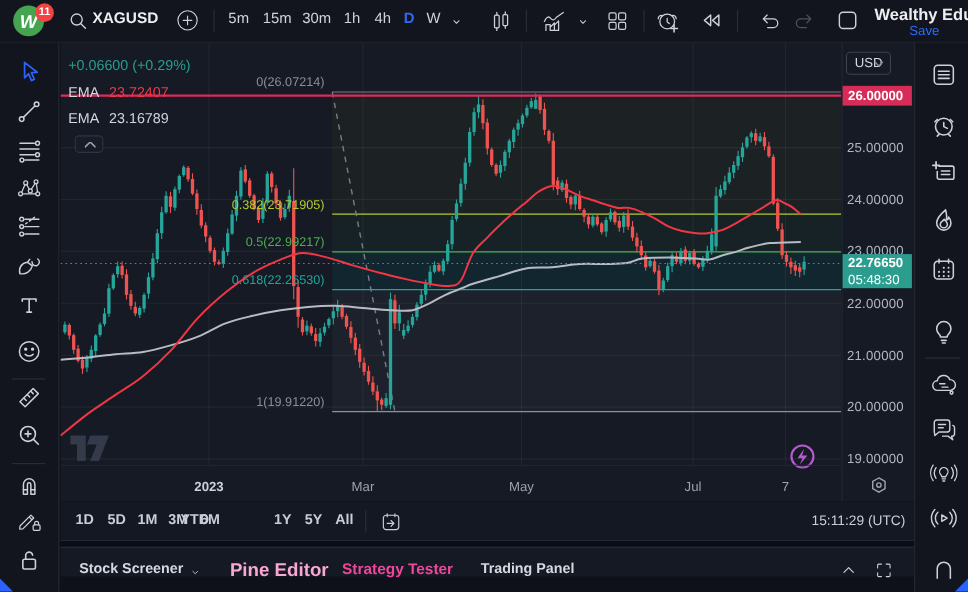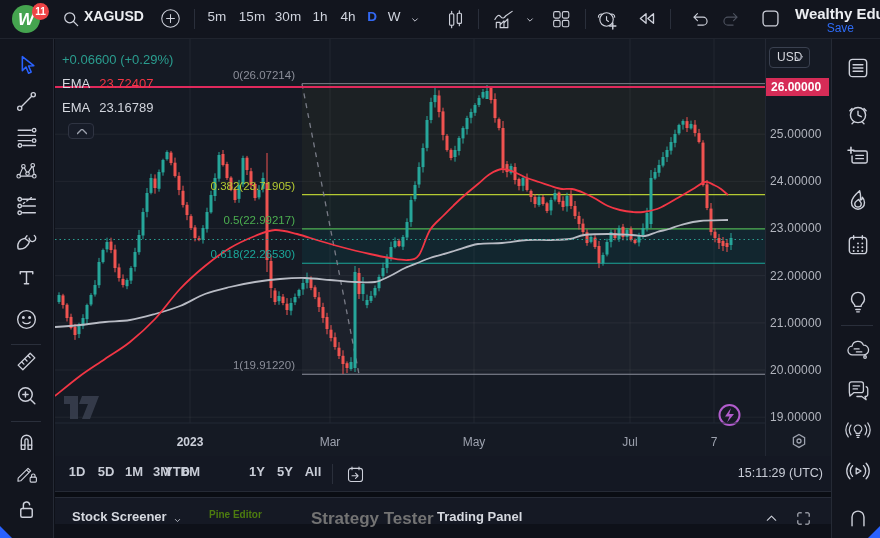--- a/index.html
+++ b/index.html
@@ -406,20 +406,21 @@
     <div class="pl" style="top:324px">20.00000</div>
     <div class="pl" style="top:277px">21.00000</div>
     <div class="pl" style="top:230px">22.00000</div>
     <div class="pl" style="top:182px">23.00000</div>
     <div class="pl" style="top:135px">24.00000</div>
     <div class="pl" style="top:88px">25.00000</div>
     <div style="position:absolute;left:3px;top:8px;width:41px;height:21px;border:1px solid #3a4150;border-radius:4px;color:#d8dae0;font-size:12px;line-height:19px;padding-left:7px">USD<svg width="8" height="5" style="position:absolute;right:6px;top:8px">
         <path d="M0,0 L4,4 L8,0" stroke="#868b98" fill="none" stroke-width="1.3"></path>
       </svg></div>
     <div style="position:absolute;left:0px;top:39px;width:63px;height:18px;background:#d62c57;color:#fff;font-size:12px;font-weight:bold;line-height:18px;padding-left:5px">26.00000</div>
+    <div style="position:absolute;left:0px;top:192px;width:63px;height:31px;background:#2a9d8f;color:#fff;font-size:12px;font-weight:bold;line-height:15px;padding-left:5px;padding-top:1px">22.76650<br><span style="font-weight:normal">05:48:30</span></div>
     <svg width="16" height="16" style="position:absolute;left:25px;top:394px">
       <path d="M8,2 l3.5,2 v4 l3.5,-2 v-4 z" fill="none"></path>
       <path d="M8 1.5 L13.6 4.7 L13.6 11.2 L8 14.4 L2.4 11.2 L2.4 4.7 Z" fill="none" stroke="#9da2ae" stroke-width="1.3"></path>
       <circle cx="8" cy="8" r="2" fill="none" stroke="#9da2ae" stroke-width="1.3"></circle>
     </svg>
   </div>
 <div id="topbar">
     <svg width="30" height="30" style="position:absolute;left:11px;top:4px">
       <circle cx="15" cy="15" r="14" fill="#45a44f"></circle>
       <text x="15" y="21" text-anchor="middle" font-size="17" font-weight="bold" font-style="italic" fill="#fff" font-family="Liberation Serif,serif">W</text>
@@ -716,22 +717,22 @@
     <div style="position:absolute;right:8px;top:10px;font-size:12.5px;color:#c9cdd7;font-weight:500">15:11:29 (UTC)</div>
   </div>
 <div id="gap"></div>
 <div id="botpanel">
     <div style="position:absolute;left:17px;top:11px;font-size:13px;color:#d6d9e0;font-weight:600;white-space:nowrap">Stock Screener</div>
     <div style="position:absolute;left:116px;top:16px;width:13px;height:13px">
       <svg width="13" height="13" viewBox="0 0 24 24" fill="none" stroke="#cdd0da" stroke-width="1.5" stroke-linecap="round" stroke-linejoin="round">
         <path d="M8,10 L12,14 L16,10"></path>
       </svg>
     </div>
-    <div style="position:absolute;left:154px;top:11px;font-size:10px;color:#4d7c0f;font-weight:600;white-space:nowrap">Pine Editor</div>
-    <div style="position:absolute;left:256px;top:11px;font-size:17px;color:#737373;font-weight:600;white-space:nowrap">Strategy Tester</div>
+    <div style="position:absolute;left:154px;top:11px;font-size:17px;color:#f9a8d4;font-weight:600;white-space:nowrap">Pine Editor</div>
+    <div style="position:absolute;left:256px;top:11px;font-size:14px;color:#ec4899;font-weight:600;white-space:nowrap">Strategy Tester</div>
     <div style="position:absolute;left:382px;top:11px;font-size:13px;color:#d6d9e0;font-weight:600;white-space:nowrap">Trading Panel</div>
     <div style="position:absolute;left:708px;top:12px;width:17px;height:17px">
       <svg width="17" height="17" viewBox="0 0 24 24" fill="none" stroke="#cdd0da" stroke-width="1.5" stroke-linecap="round" stroke-linejoin="round">
         <path d="M6,14.5 L12,8.5 L18,14.5"></path>
       </svg>
     </div>
     <div style="position:absolute;left:740px;top:12px;width:17px;height:17px">
       <svg width="17" height="17" viewBox="0 0 24 24" fill="none" stroke="#cdd0da" stroke-width="1.4" stroke-linecap="round" stroke-linejoin="round">
         <path d="M4,9 L4,5.5 a1.5,1.5 0 0 1 1.5,-1.5 L9,4 M15,4 L18.5,4 a1.5,1.5 0 0 1 1.5,1.5 L20,9 M20,15 L20,18.5 a1.5,1.5 0 0 1 -1.5,1.5 L15,20 M9,20 L5.5,20 a1.5,1.5 0 0 1 -1.5,-1.5 L4,15"></path>
       </svg>

